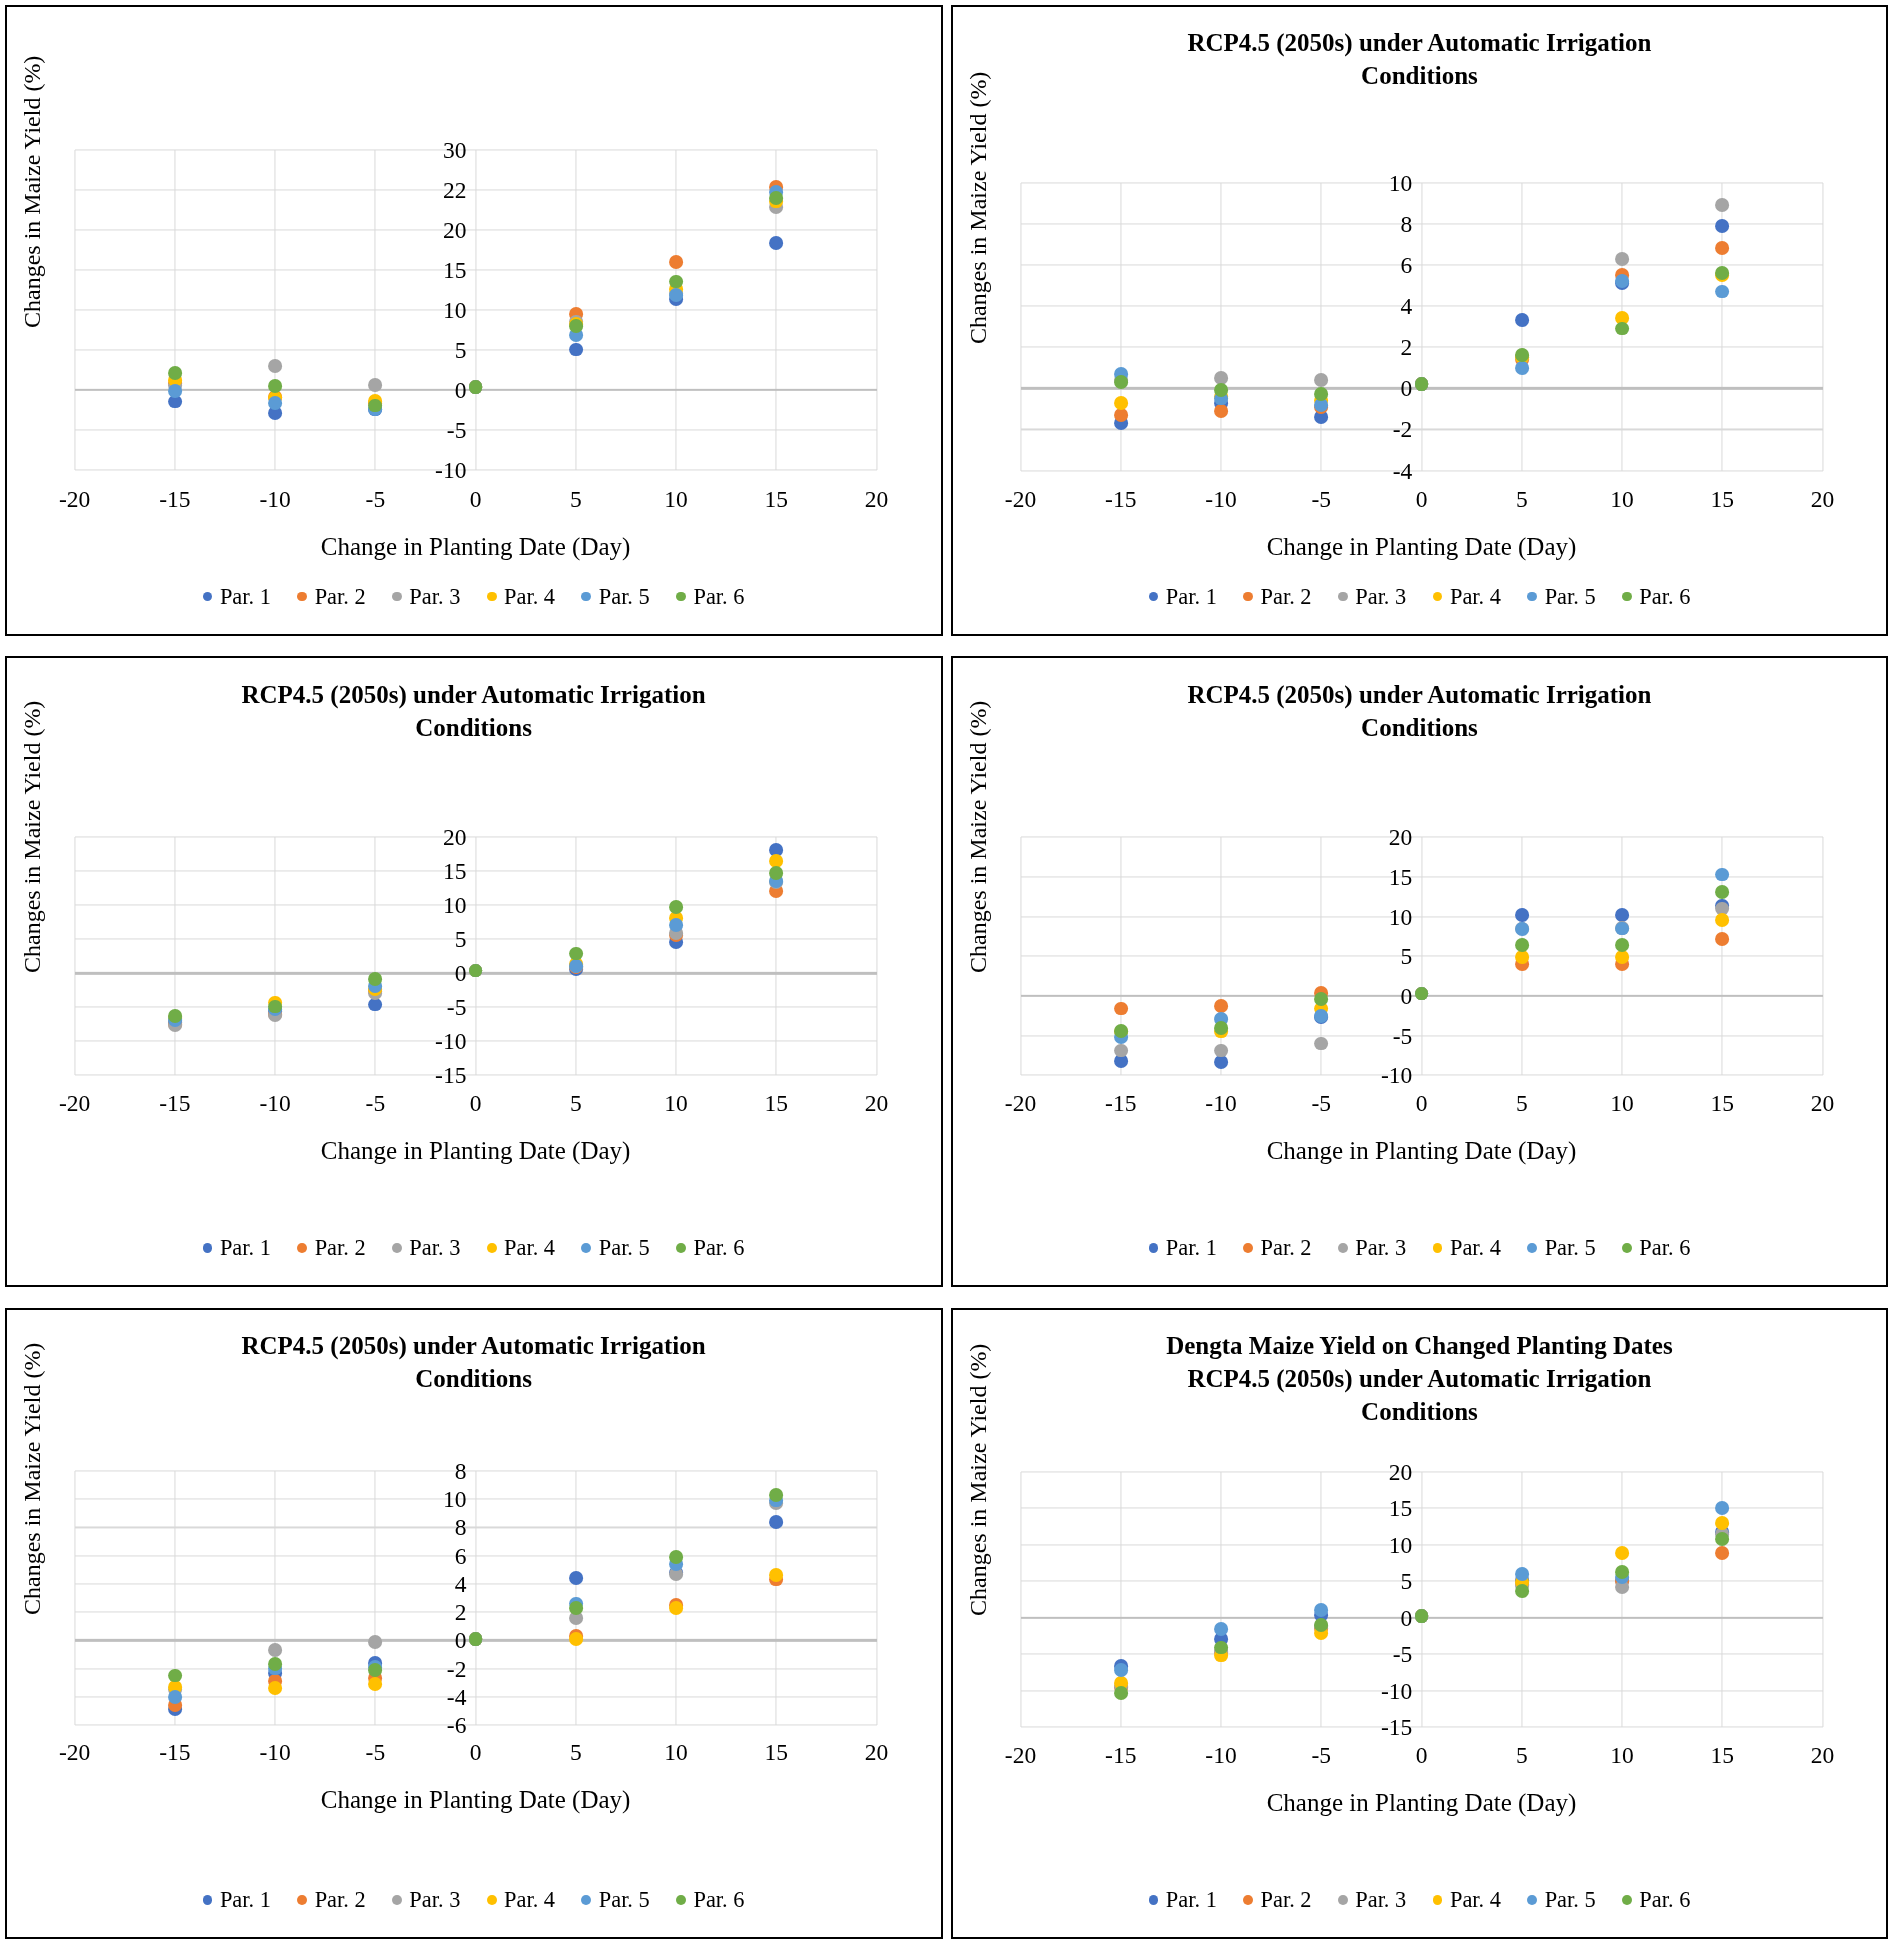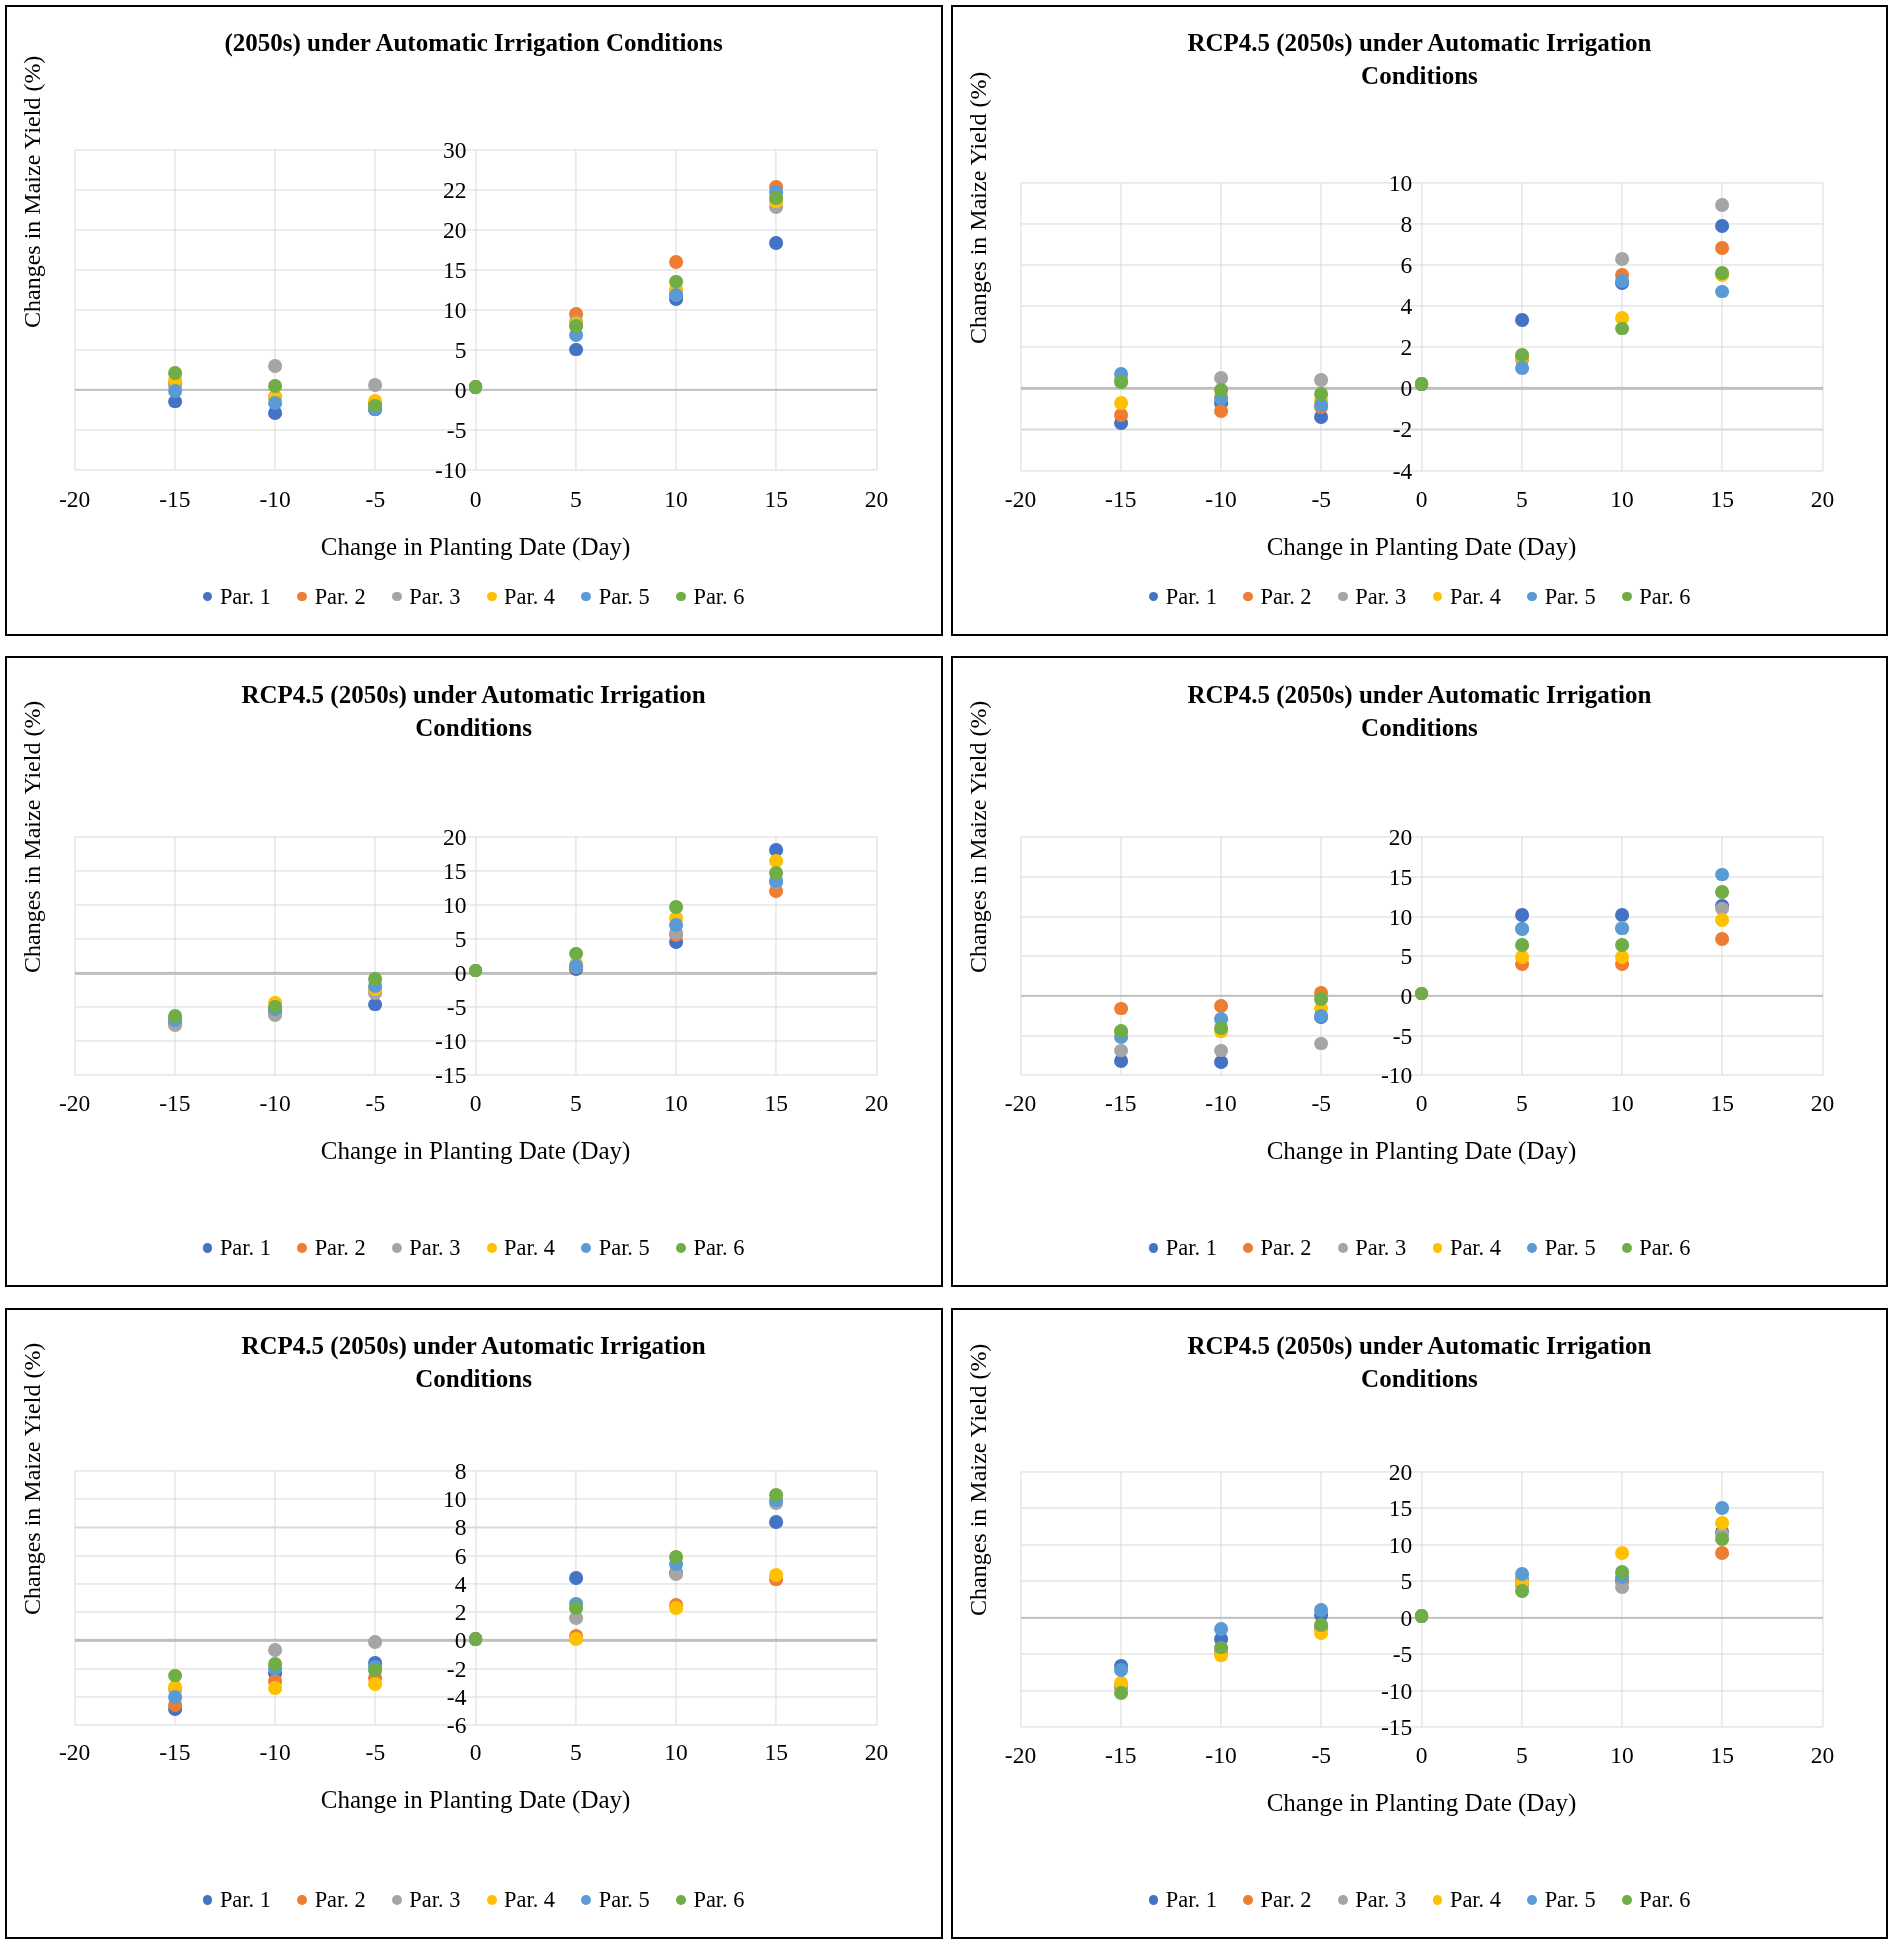--- a/index.html
+++ b/index.html
@@ -28,21 +28,20 @@
   .swatch{width:9.8px;height:9.8px;border-radius:50%;flex:0 0 auto;}
   .legend-label{font-size:22.4px;white-space:nowrap;}
 </style>
 </head>
 <body>
 
 <div class="figure">
 
   <section class="panel p0">
     <div class="title">
-        <div>(2050s) under Automatic Irrigation Conditions</div>
       </div>
     <div class="ylabel" style="top: 304px;">Changes in Maize Yield (%)</div>
     <div class="plot">
         <div class="vline" style="left: 0%;"></div>
         <div class="vline" style="left: 12.5%;"></div>
         <div class="vline" style="left: 25%;"></div>
         <div class="vline" style="left: 37.5%;"></div>
         <div class="vline" style="left: 50%;"></div>
         <div class="vline" style="left: 62.5%;"></div>
         <div class="vline" style="left: 75%;"></div>
@@ -606,20 +605,21 @@
         </div>
         <div class="legend-item">
           <div class="swatch" style="background: rgb(112, 173, 71);"></div>
           <div class="legend-label">Par. 6</div>
         </div>
       </div>
   </section>
 
   <section class="panel p5">
     <div class="title">
+        <div>Dengta Maize Yield on Changed Planting Dates</div>
         <div>RCP4.5 (2050s) under Automatic  Irrigation</div>
         <div>Conditions</div>
       </div>
     <div class="ylabel" style="top: 289px;">Changes in Maize Yield (%)</div>
     <div class="plot">
         <div class="vline" style="left: 0%;"></div>
         <div class="vline" style="left: 12.5%;"></div>
         <div class="vline" style="left: 25%;"></div>
         <div class="vline" style="left: 37.5%;"></div>
         <div class="vline" style="left: 50%;"></div>

